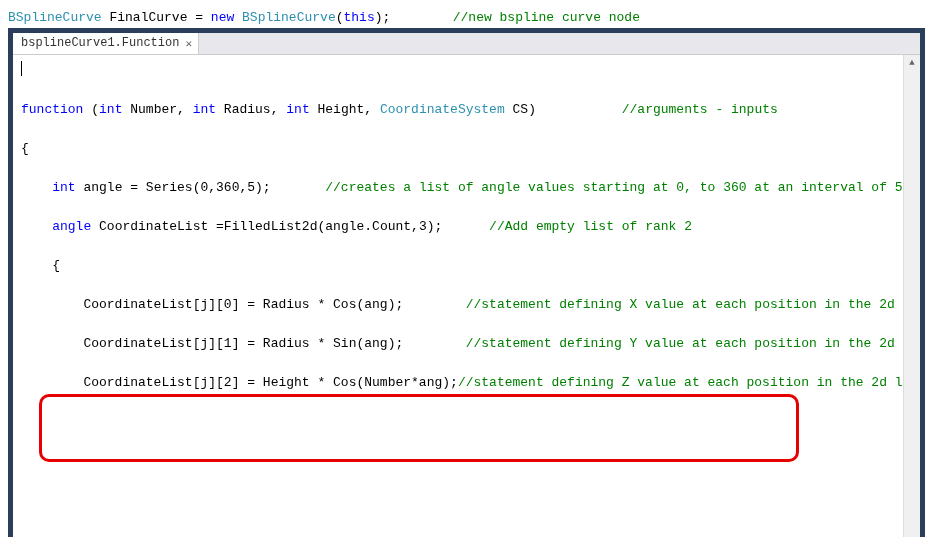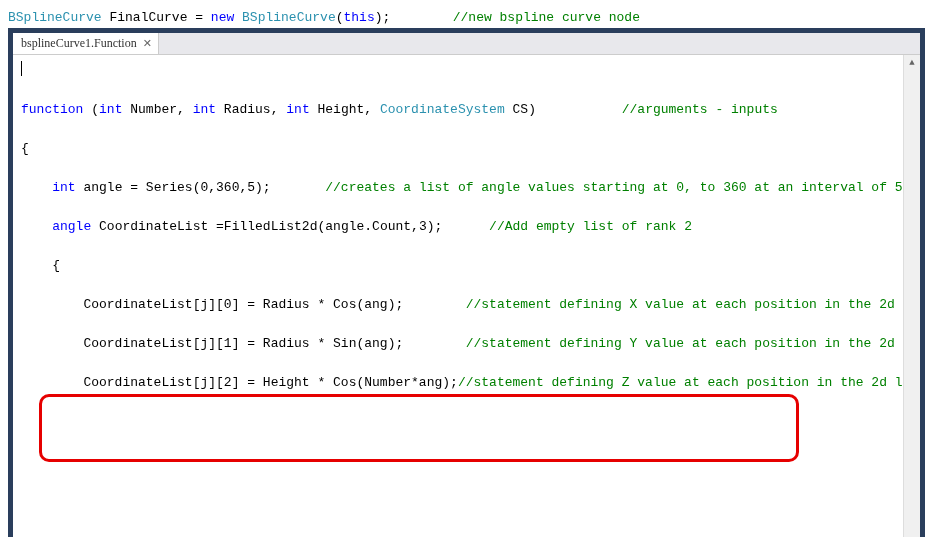--- a/index.html
+++ b/index.html
@@ -27,21 +27,21 @@
     display: flex;
     align-items: stretch;
     height: 22px;
   }
   .tab {
     display: flex;
     align-items: center;
     background: #fff;
     border-right: 1px solid #ccc;
     padding: 2px 6px 2px 8px;
-    font-family: Liberation Serif, serif;
+    font-family: Liberation Mono, monospace;
     font-size: 12px;
     color: #333;
     gap: 6px;
   }
   .tab-close {
     color: #666;
     cursor: pointer;
     font-size: 11px;
   }
   .code-area {

